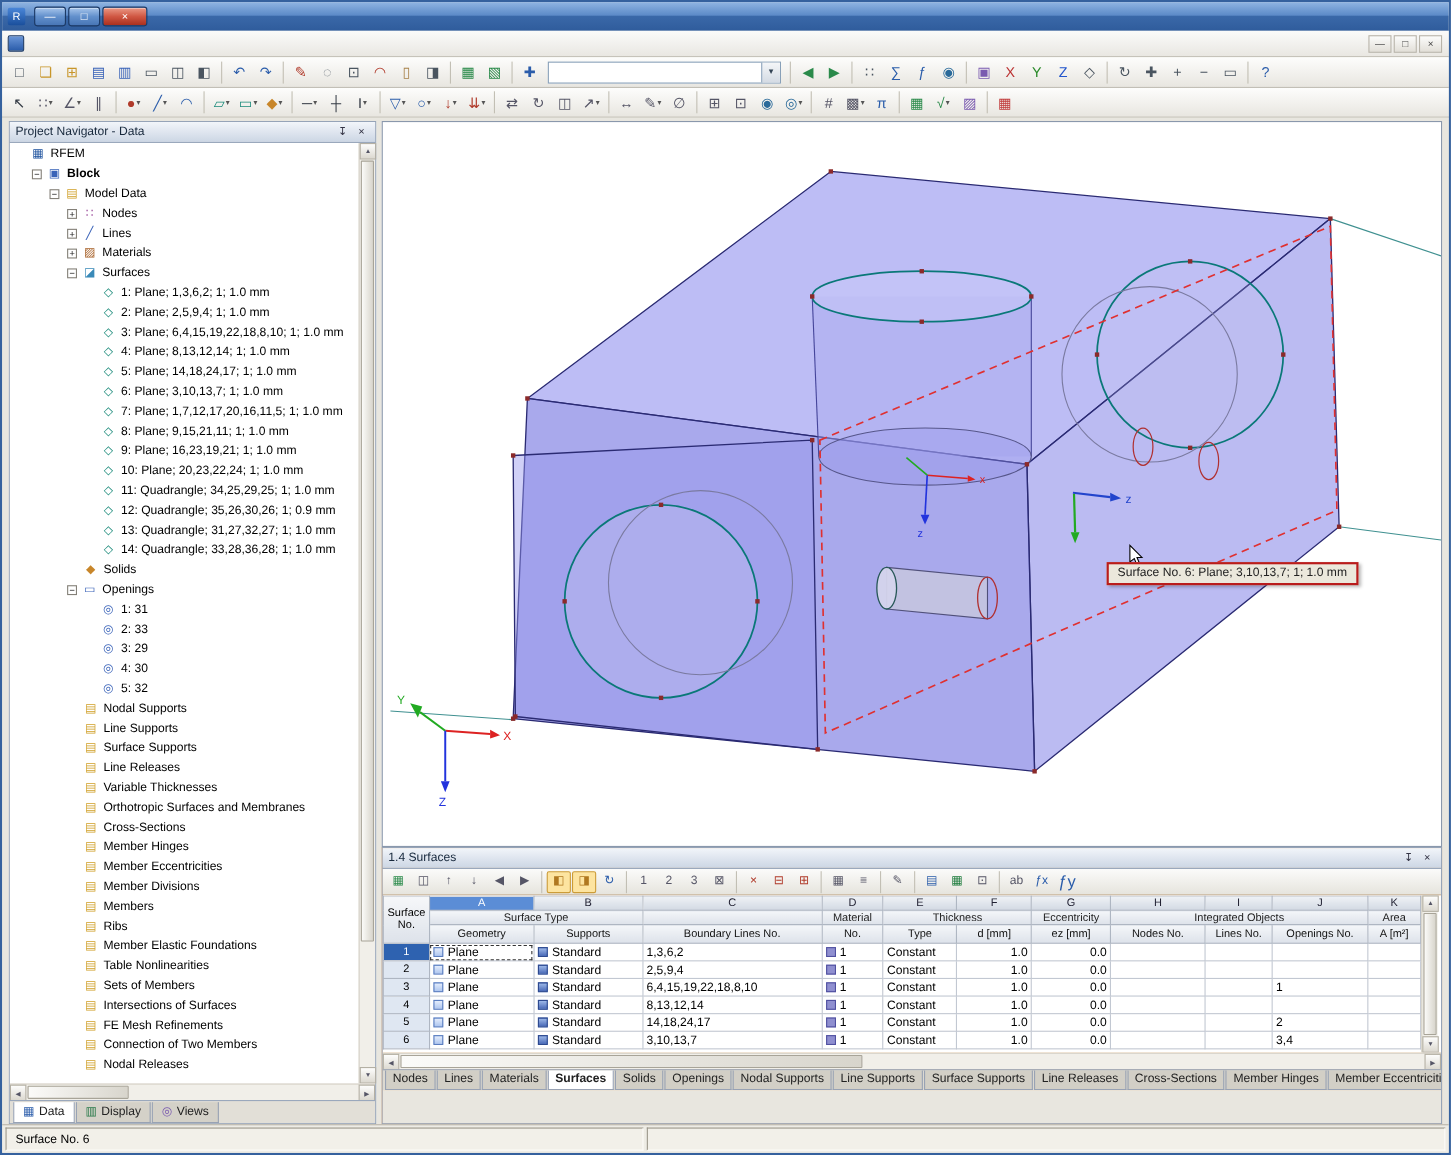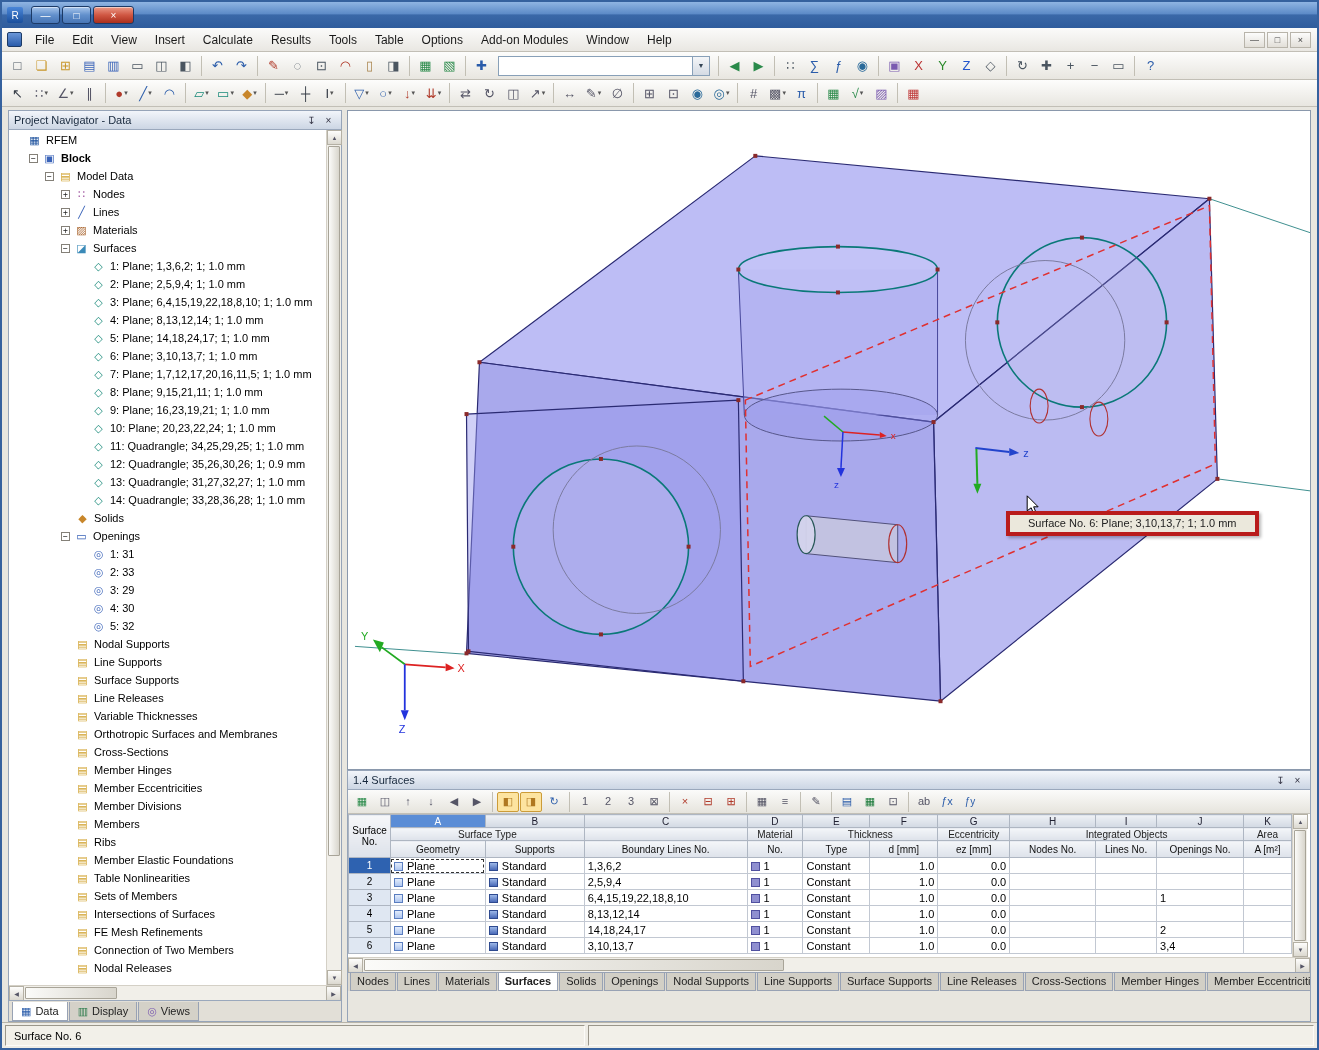--- a/index.html
+++ b/index.html
@@ -91,22 +91,22 @@
     background:#e2dfd7; border-top:1px solid #9aa8bc; }
   .ntab { display:inline-flex; align-items:center; gap:4px; padding:1px 8px; font-size:11px;
     border:1px solid #98a2b4; border-top:none; background:#d4d1c8; color:#222; }
   .ntab.active { background:#fff; }
   .ntab-icon { font-size:11px; line-height:1; }
 
   
   .right-col { flex:1; min-width:0; display:flex; flex-direction:column; }
   .viewport { height:660px; flex:none; position:relative; border:1px solid #8a98ac; background:#fff; }
   .viewport svg { display:block; width:100%; height:100%; }
-  .vp-tooltip { position:absolute; left:658px; top:400px; padding:2px 18px 3px;
-    background:#ebe8dc; border:4px solid #b91c1c; font-size:11px; color:#222;
+  .vp-tooltip { position:absolute; left:658px; top:400px; padding:2px 8px 3px;
+    background:#ebe8dc; border:2px solid #b91c1c; font-size:11px; color:#222;
     box-shadow:2px 2px 3px rgba(0,0,0,.28); white-space:nowrap; }
 
   
   .table-panel { flex:1; min-height:0; margin-top:0; display:flex; flex-direction:column;
     border:1px solid #96a4b8; background:#fdba74; }
   .table-toolbar { height:24px; flex:none; display:flex; align-items:center; gap:1px; padding:0 3px;
     background:linear-gradient(#fbfbfa,#e6e4dd); border-bottom:1px solid #c2bfb6; overflow:hidden; }
   .t-btn { width:22px; height:20px; flex:none; display:inline-flex; align-items:center; justify-content:center;
     border:1px solid transparent; border-radius:2px; font-size:11px; }
   .t-btn.active { background:#fde4a0; border-color:#cc9c38; }
@@ -153,34 +153,20 @@
 
 <div class="window">
 
   <div class="titlebar">
     <span class="app-icon">R</span>
     <span id="win-controls"><span class="win-btn">—</span><span class="win-btn">□</span><span class="win-btn close">×</span></span>
   </div>
 
   <div class="menubar">
     <span class="mdi-icon"></span>
-    <span id="menu-items" style="display:flex;">
-        <span class="menu-item">File</span>
-        <span class="menu-item">Edit</span>
-        <span class="menu-item">View</span>
-        <span class="menu-item">Insert</span>
-        <span class="menu-item">Calculate</span>
-        <span class="menu-item">Results</span>
-        <span class="menu-item">Tools</span>
-        <span class="menu-item">Table</span>
-        <span class="menu-item">Options</span>
-        <span class="menu-item">Add-on Modules</span>
-        <span class="menu-item">Window</span>
-        <span class="menu-item">Help</span>
-      </span>
     <span class="mdi-controls" id="mdi-controls">
         <span class="mdi-btn">—</span>
         <span class="mdi-btn">□</span>
         <span class="mdi-btn">×</span>
       </span>
   </div>
 
   <div class="toolbar" id="toolbar1">
       <span class="tb-btn">
         <span class="tb-glyph" style="color: rgb(74, 85, 96);">□</span>
@@ -901,21 +887,21 @@
               <span class="tb-glyph" style="color: rgb(85, 85, 102); font-size: 11px;">⊡</span>
             </span>
             <span class="tb-sep"></span>
             <span class="t-btn">
               <span class="tb-glyph" style="color: rgb(85, 85, 102); font-size: 11px;">ab</span>
             </span>
             <span class="t-btn">
               <span class="tb-glyph" style="color: rgb(42, 92, 170); font-size: 11px;">ƒx</span>
             </span>
             <span class="t-btn">
-              <span class="tb-glyph" style="color: rgb(42, 92, 170); font-size: 10px;">ƒy</span>
+              <span class="tb-glyph" style="color: rgb(42, 92, 170); font-size: 15px;">ƒy</span>
             </span>
           </div>
         <div class="table-zone">
           <div class="table-clip">
             <table id="surfaces-table">
                 <colgroup>
                   <col style="width: 42px;">
                   <col style="width: 95px;">
                   <col style="width: 99px;">
                   <col style="width: 163px;">

